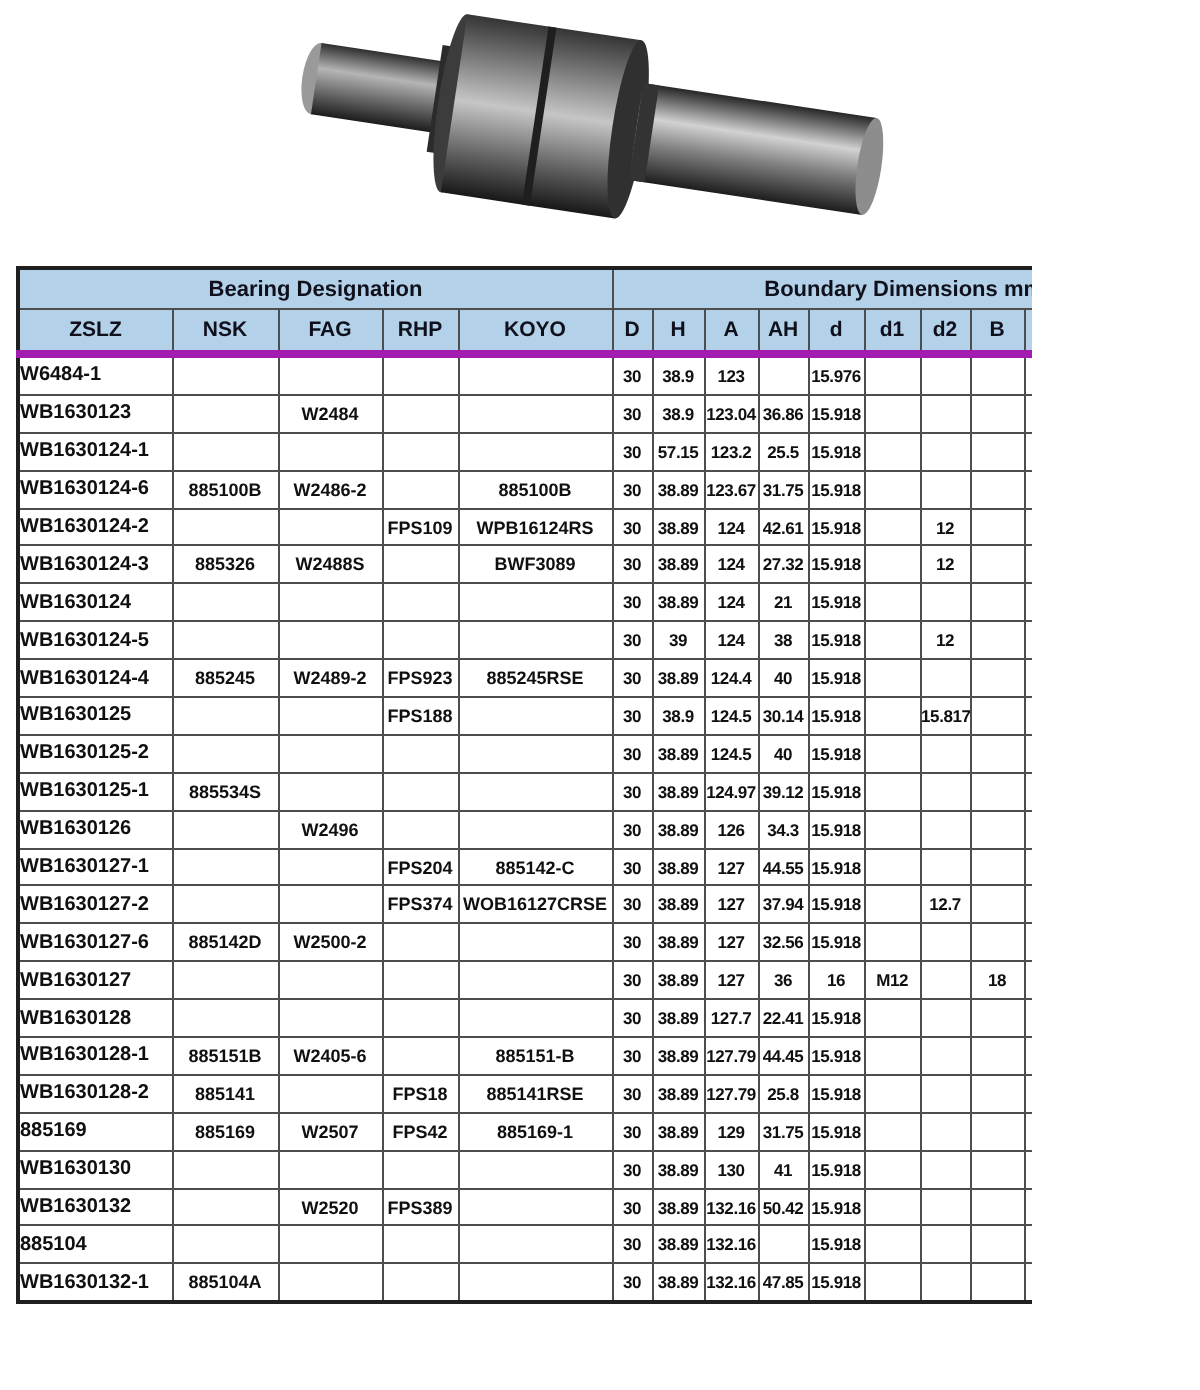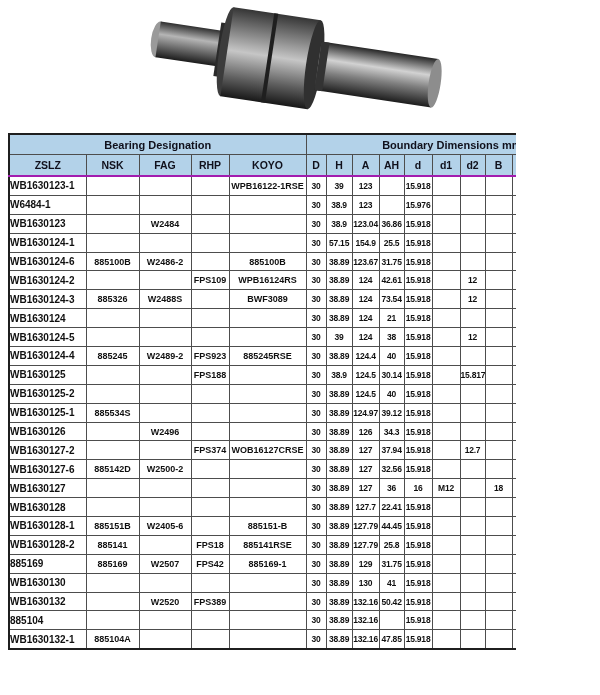--- a/index.html
+++ b/index.html
@@ -23,21 +23,21 @@
     overflow:hidden;white-space:nowrap;
     padding:0;
   }
   thead th{
     background:#b3d2e9;
     color:#10101c;
     font-weight:bold;
     text-align:center;
   }
   tr.group-row th{height:19px;font-size:11px;}
-  tr.cols-row th{height:20px;font-size:10.5px;border-bottom:2px solid #a21caf;}
+  tr.cols-row th{height:20px;font-size:10.5px;border-bottom:4px solid #a21caf;}
   tbody td{
     height:17.9px;
     background:#ffffff;
     font-weight:bold;color:#101010;
   }
   td.c-des{text-align:left;padding-left:5px;font-size:10px;}
   td.c-brand{text-align:center;font-size:9px;}
   td.c-num{text-align:center;font-size:8.5px;letter-spacing:-0.2px;}
 </style>
 </head>
@@ -125,38 +125,20 @@
           <th>d1</th>
           <th>d2</th>
           <th>B</th>
           <th>C</th>
           <th></th>
           <th></th>
         </tr>
     </thead>
     <tbody>
         <tr>
-          <td class="c-des">WB1630123-1</td>
-          <td class="c-brand"></td>
-          <td class="c-brand"></td>
-          <td class="c-brand"></td>
-          <td class="c-brand">WPB16122-1RSE</td>
-          <td class="c-num">30</td>
-          <td class="c-num">39</td>
-          <td class="c-num">123</td>
-          <td class="c-num"></td>
-          <td class="c-num">15.918</td>
-          <td class="c-num"></td>
-          <td class="c-num"></td>
-          <td class="c-num"></td>
-          <td class="c-num"></td>
-          <td class="c-num"></td>
-          <td class="c-num"></td>
-        </tr>
-        <tr>
           <td class="c-des">W6484-1</td>
           <td class="c-brand"></td>
           <td class="c-brand"></td>
           <td class="c-brand"></td>
           <td class="c-brand"></td>
           <td class="c-num">30</td>
           <td class="c-num">38.9</td>
           <td class="c-num">123</td>
           <td class="c-num"></td>
           <td class="c-num">15.976</td>
@@ -186,21 +168,21 @@
           <td class="c-num"></td>
         </tr>
         <tr>
           <td class="c-des">WB1630124-1</td>
           <td class="c-brand"></td>
           <td class="c-brand"></td>
           <td class="c-brand"></td>
           <td class="c-brand"></td>
           <td class="c-num">30</td>
           <td class="c-num">57.15</td>
-          <td class="c-num">154.9</td>
+          <td class="c-num">123.2</td>
           <td class="c-num">25.5</td>
           <td class="c-num">15.918</td>
           <td class="c-num"></td>
           <td class="c-num"></td>
           <td class="c-num"></td>
           <td class="c-num"></td>
           <td class="c-num"></td>
           <td class="c-num"></td>
         </tr>
         <tr>
@@ -241,21 +223,21 @@
         </tr>
         <tr>
           <td class="c-des">WB1630124-3</td>
           <td class="c-brand">885326</td>
           <td class="c-brand">W2488S</td>
           <td class="c-brand"></td>
           <td class="c-brand">BWF3089</td>
           <td class="c-num">30</td>
           <td class="c-num">38.89</td>
           <td class="c-num">124</td>
-          <td class="c-num">73.54</td>
+          <td class="c-num">27.32</td>
           <td class="c-num">15.918</td>
           <td class="c-num"></td>
           <td class="c-num">12</td>
           <td class="c-num"></td>
           <td class="c-num">40.49</td>
           <td class="c-num"></td>
           <td class="c-num"></td>
         </tr>
         <tr>
           <td class="c-des">WB1630124</td>
@@ -377,20 +359,38 @@
           <td class="c-num">34.3</td>
           <td class="c-num">15.918</td>
           <td class="c-num"></td>
           <td class="c-num"></td>
           <td class="c-num"></td>
           <td class="c-num"></td>
           <td class="c-num"></td>
           <td class="c-num"></td>
         </tr>
         <tr>
+          <td class="c-des">WB1630127-1</td>
+          <td class="c-brand"></td>
+          <td class="c-brand"></td>
+          <td class="c-brand">FPS204</td>
+          <td class="c-brand">885142-C</td>
+          <td class="c-num">30</td>
+          <td class="c-num">38.89</td>
+          <td class="c-num">127</td>
+          <td class="c-num">44.55</td>
+          <td class="c-num">15.918</td>
+          <td class="c-num"></td>
+          <td class="c-num"></td>
+          <td class="c-num"></td>
+          <td class="c-num"></td>
+          <td class="c-num"></td>
+          <td class="c-num"></td>
+        </tr>
+        <tr>
           <td class="c-des">WB1630127-2</td>
           <td class="c-brand"></td>
           <td class="c-brand"></td>
           <td class="c-brand">FPS374</td>
           <td class="c-brand">WOB16127CRSE</td>
           <td class="c-num">30</td>
           <td class="c-num">38.89</td>
           <td class="c-num">127</td>
           <td class="c-num">37.94</td>
           <td class="c-num">15.918</td>

